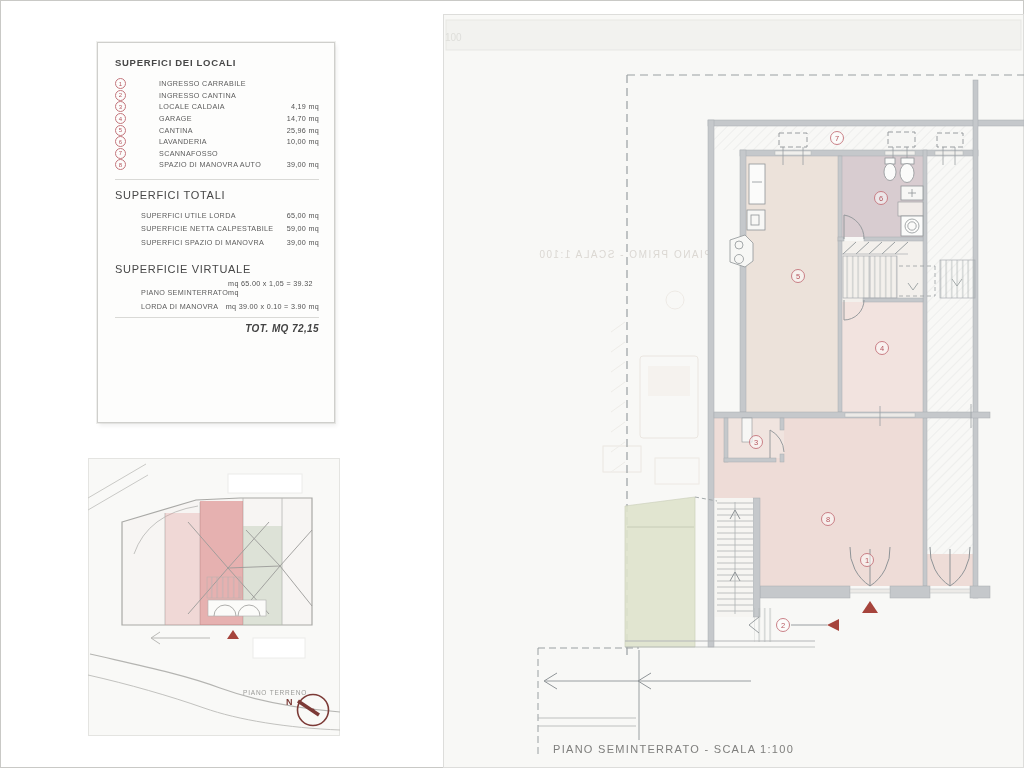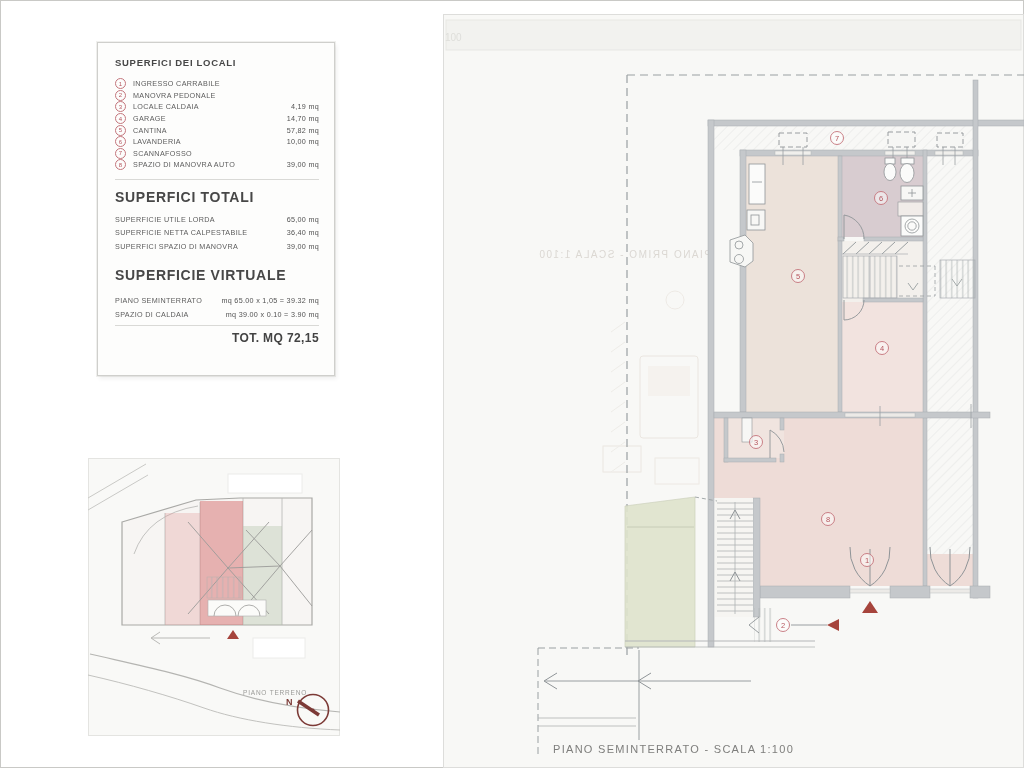--- a/index.html
+++ b/index.html
@@ -1,33 +1,33 @@
 <!DOCTYPE html>
 <html><head>
 <meta charset="utf-8">
 <style>
   html,body{margin:0;padding:0;background:#ffffff;}
   .page{position:relative;width:1024px;height:768px;background:#ffffff;overflow:hidden;
         box-shadow:inset 0 0 0 1px #c9c9c6;font-family:"Liberation Sans","DejaVu Sans",sans-serif;}
   
-  .legend-card{position:absolute;left:97px;top:42px;width:238px;height:334px;box-sizing:border-box;
+  .legend-card{position:absolute;left:97px;top:42px;width:238px;height:381px;box-sizing:border-box;
         background:#fdfdfc;border:1px solid #cfcfcc;box-shadow:2px 3px 4px rgba(0,0,0,.06),0 0 0 1px #f0f0ee;
         padding:14px 15px 8px 17px;color:#555;}
   .legend-title{font-size:9.5px;font-weight:bold;letter-spacing:.7px;color:#474747;margin:0 0 10px 0;}
   .legend-row{display:flex;align-items:center;height:11.6px;font-size:7.2px;letter-spacing:.35px;color:#5c5c5c;}
   .badge{width:9px;height:9px;border:1px solid #c4767c;border-radius:50%;color:#b5565e;font-size:6px;
         display:flex;align-items:center;justify-content:center;margin-right:7px;flex:0 0 auto;line-height:1;}
-  .lbl{white-space:nowrap;}
+  .lbl{white-space:nowrap;margin-left:26px;}
   .val{margin-left:auto;color:#525252;letter-spacing:.3px;}
   .divider{border:none;border-top:1px solid #d9d9d6;margin:8px 0 9px 0;}
-  .sec-title{font-size:14px;font-weight:bold;letter-spacing:.7px;color:#474747;margin:4px 0 8px 0;}
+  .sec-title{font-size:11px;font-weight:normal;letter-spacing:.7px;color:#474747;margin:4px 0 8px 0;}
   .trow{display:flex;align-items:center;height:13.4px;font-size:7.2px;letter-spacing:.35px;color:#5c5c5c;}
   .vrow{display:flex;align-items:flex-end;height:14px;font-size:7.2px;letter-spacing:.35px;color:#5c5c5c;}
-  .tot-row{display:flex;justify-content:flex-end;font-size:12px;font-weight:bold;color:#434343;
-        letter-spacing:.4px;margin-top:5px;}
+  .tot-row{display:flex;justify-content:flex-end;font-size:10px;font-weight:bold;color:#434343;
+        letter-spacing:.4px;margin-top:5px;font-style:italic;}
   .spacer10{height:10px;}
   
   .site-svg{position:absolute;left:88px;top:458px;}
   .main-svg{position:absolute;left:443px;top:14px;}
   svg text{font-family:"Liberation Sans","DejaVu Sans",sans-serif;}
 </style>
 </head>
 <body>
 
 <div class="page">
@@ -35,37 +35,37 @@
   <div class="legend-card">
     <div class="legend-title">SUPERFICI DEI LOCALI</div>
 
     <div class="legend-row">
       <span class="badge">1</span>
       <span class="lbl">INGRESSO CARRABILE</span>
       <span class="val"></span>
     </div>
     <div class="legend-row">
       <span class="badge">2</span>
-      <span class="lbl">MANOVRA PEDONALE</span>
+      <span class="lbl">INGRESSO CANTINA</span>
       <span class="val"></span>
     </div>
     <div class="legend-row">
       <span class="badge">3</span>
       <span class="lbl">LOCALE CALDAIA</span>
       <span class="val">4,19 mq</span>
     </div>
     <div class="legend-row">
       <span class="badge">4</span>
       <span class="lbl">GARAGE</span>
       <span class="val">14,70 mq</span>
     </div>
     <div class="legend-row">
       <span class="badge">5</span>
       <span class="lbl">CANTINA</span>
-      <span class="val">57,82 mq</span>
+      <span class="val">25,96 mq</span>
     </div>
     <div class="legend-row">
       <span class="badge">6</span>
       <span class="lbl">LAVANDERIA</span>
       <span class="val">10,00 mq</span>
     </div>
     <div class="legend-row">
       <span class="badge">7</span>
       <span class="lbl">SCANNAFOSSO</span>
       <span class="val"></span>
@@ -73,40 +73,40 @@
     <div class="legend-row">
       <span class="badge">8</span>
       <span class="lbl">SPAZIO DI MANOVRA AUTO</span>
       <span class="val">39,00 mq</span>
     </div>
 
     <hr class="divider">
 
     <div class="sec-title">SUPERFICI TOTALI</div>
     <div class="trow">
-      <span class="lbl">SUPERFICIE UTILE LORDA</span>
+      <span class="lbl">SUPERFICI UTILE LORDA</span>
       <span class="val">65,00 mq</span>
     </div>
     <div class="trow">
       <span class="lbl">SUPERFICIE NETTA CALPESTABILE</span>
-      <span class="val">36,40 mq</span>
+      <span class="val">59,00 mq</span>
     </div>
     <div class="trow">
       <span class="lbl">SUPERFICI SPAZIO DI MANOVRA</span>
       <span class="val">39,00 mq</span>
     </div>
 
     <div class="spacer10"></div>
     <div class="sec-title">SUPERFICIE VIRTUALE</div>
     <div class="vrow">
       <span class="lbl">PIANO SEMINTERRATO</span>
       <span class="val">mq 65.00 x 1,05 = 39.32 mq</span>
     </div>
     <div class="vrow">
-      <span class="lbl">SPAZIO DI CALDAIA</span>
+      <span class="lbl">LORDA DI MANOVRA</span>
       <span class="val">mq 39.00 x 0.10 = 3.90 mq</span>
     </div>
     <hr class="divider" style="margin:6px 0 0 0">
     <div class="tot-row">TOT. MQ 72,15</div>
   </div>
 
   <svg class="site-svg" width="252" height="278" viewBox="0 0 252 278">
     <defs>
       <pattern id="vlines" width="5.5" height="6" patternUnits="userSpaceOnUse">
         <line x1="2.7" y1="0" x2="2.7" y2="6" stroke="#aeb2b4" stroke-width="0.8"></line>

